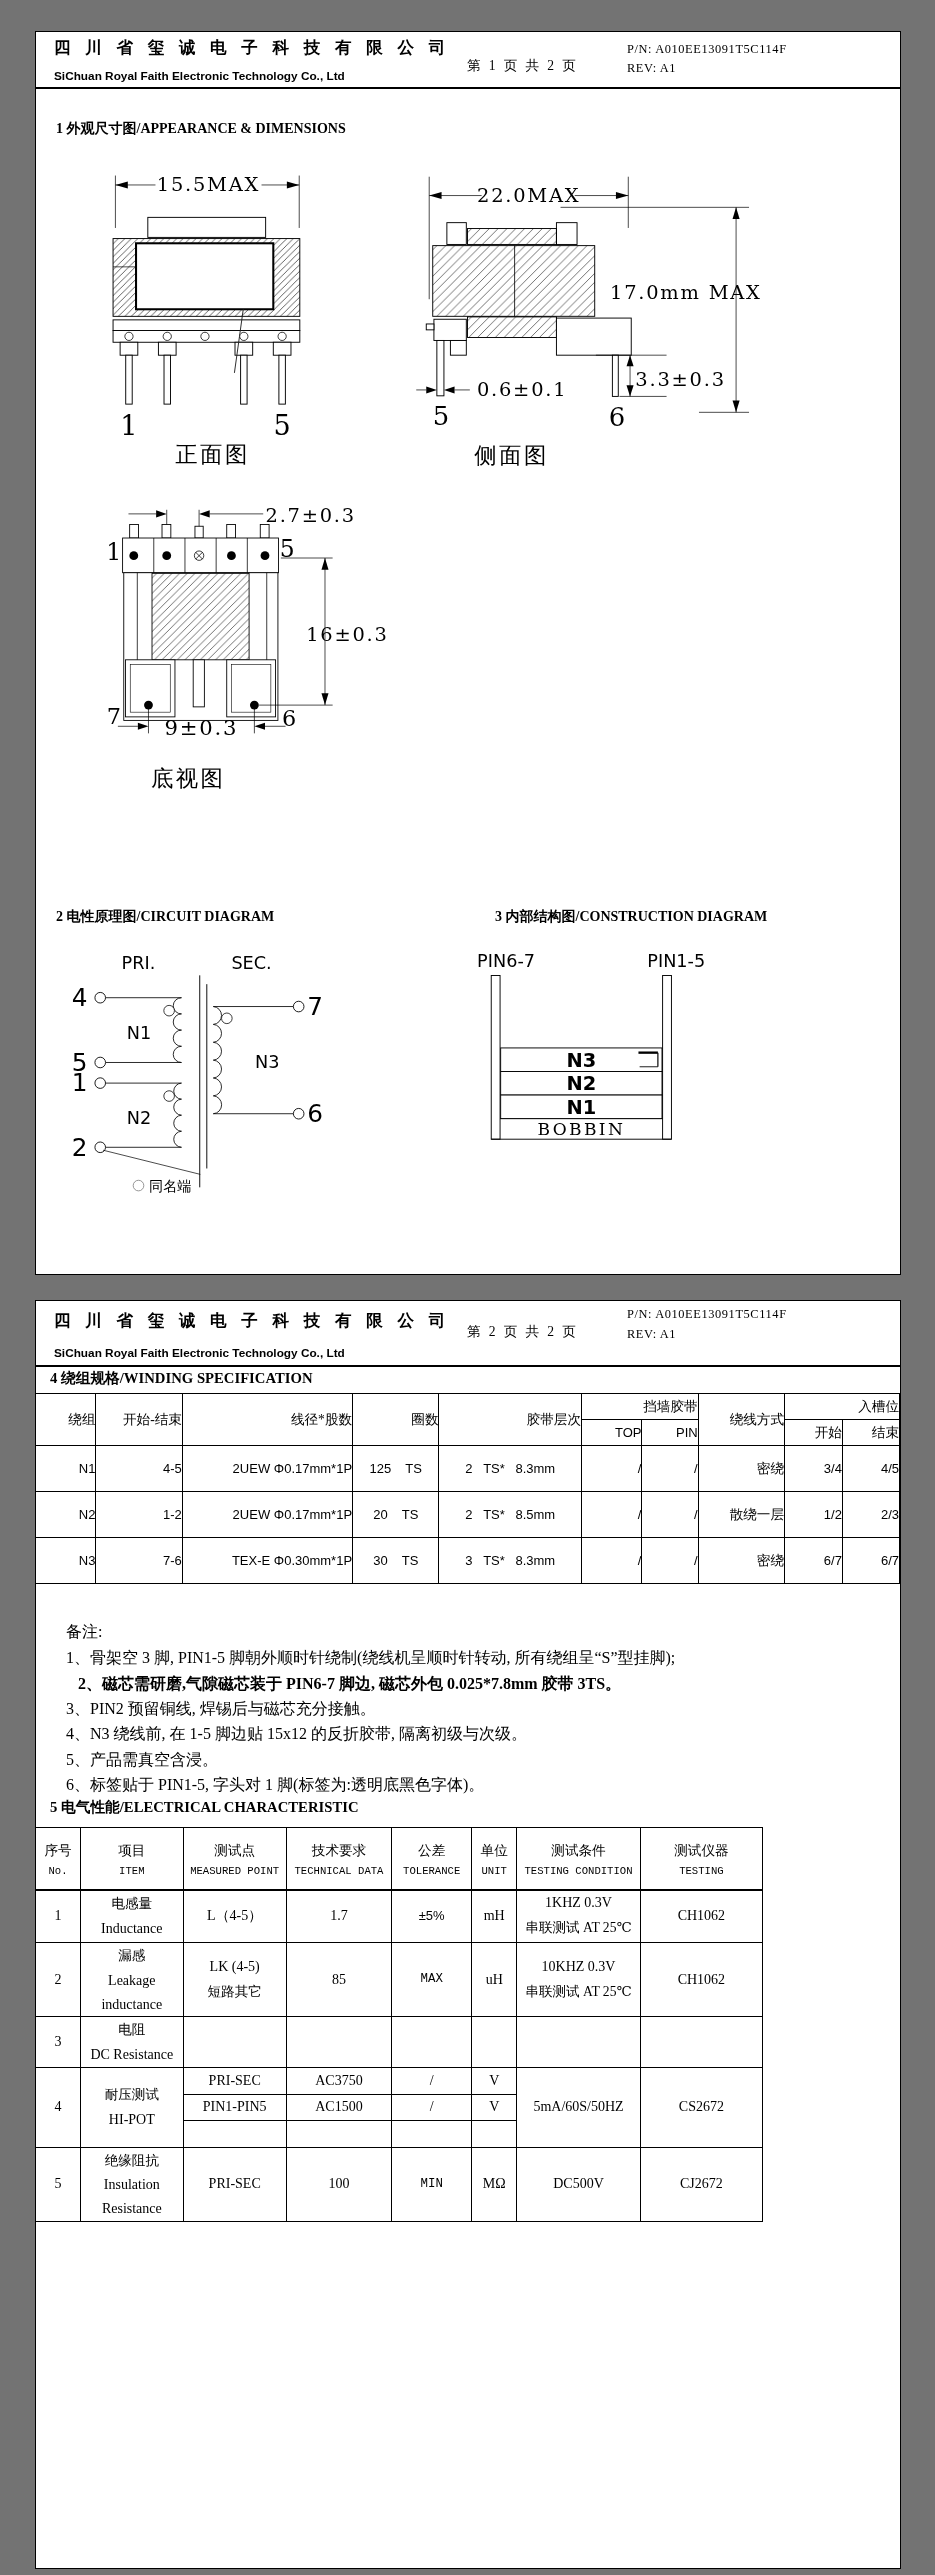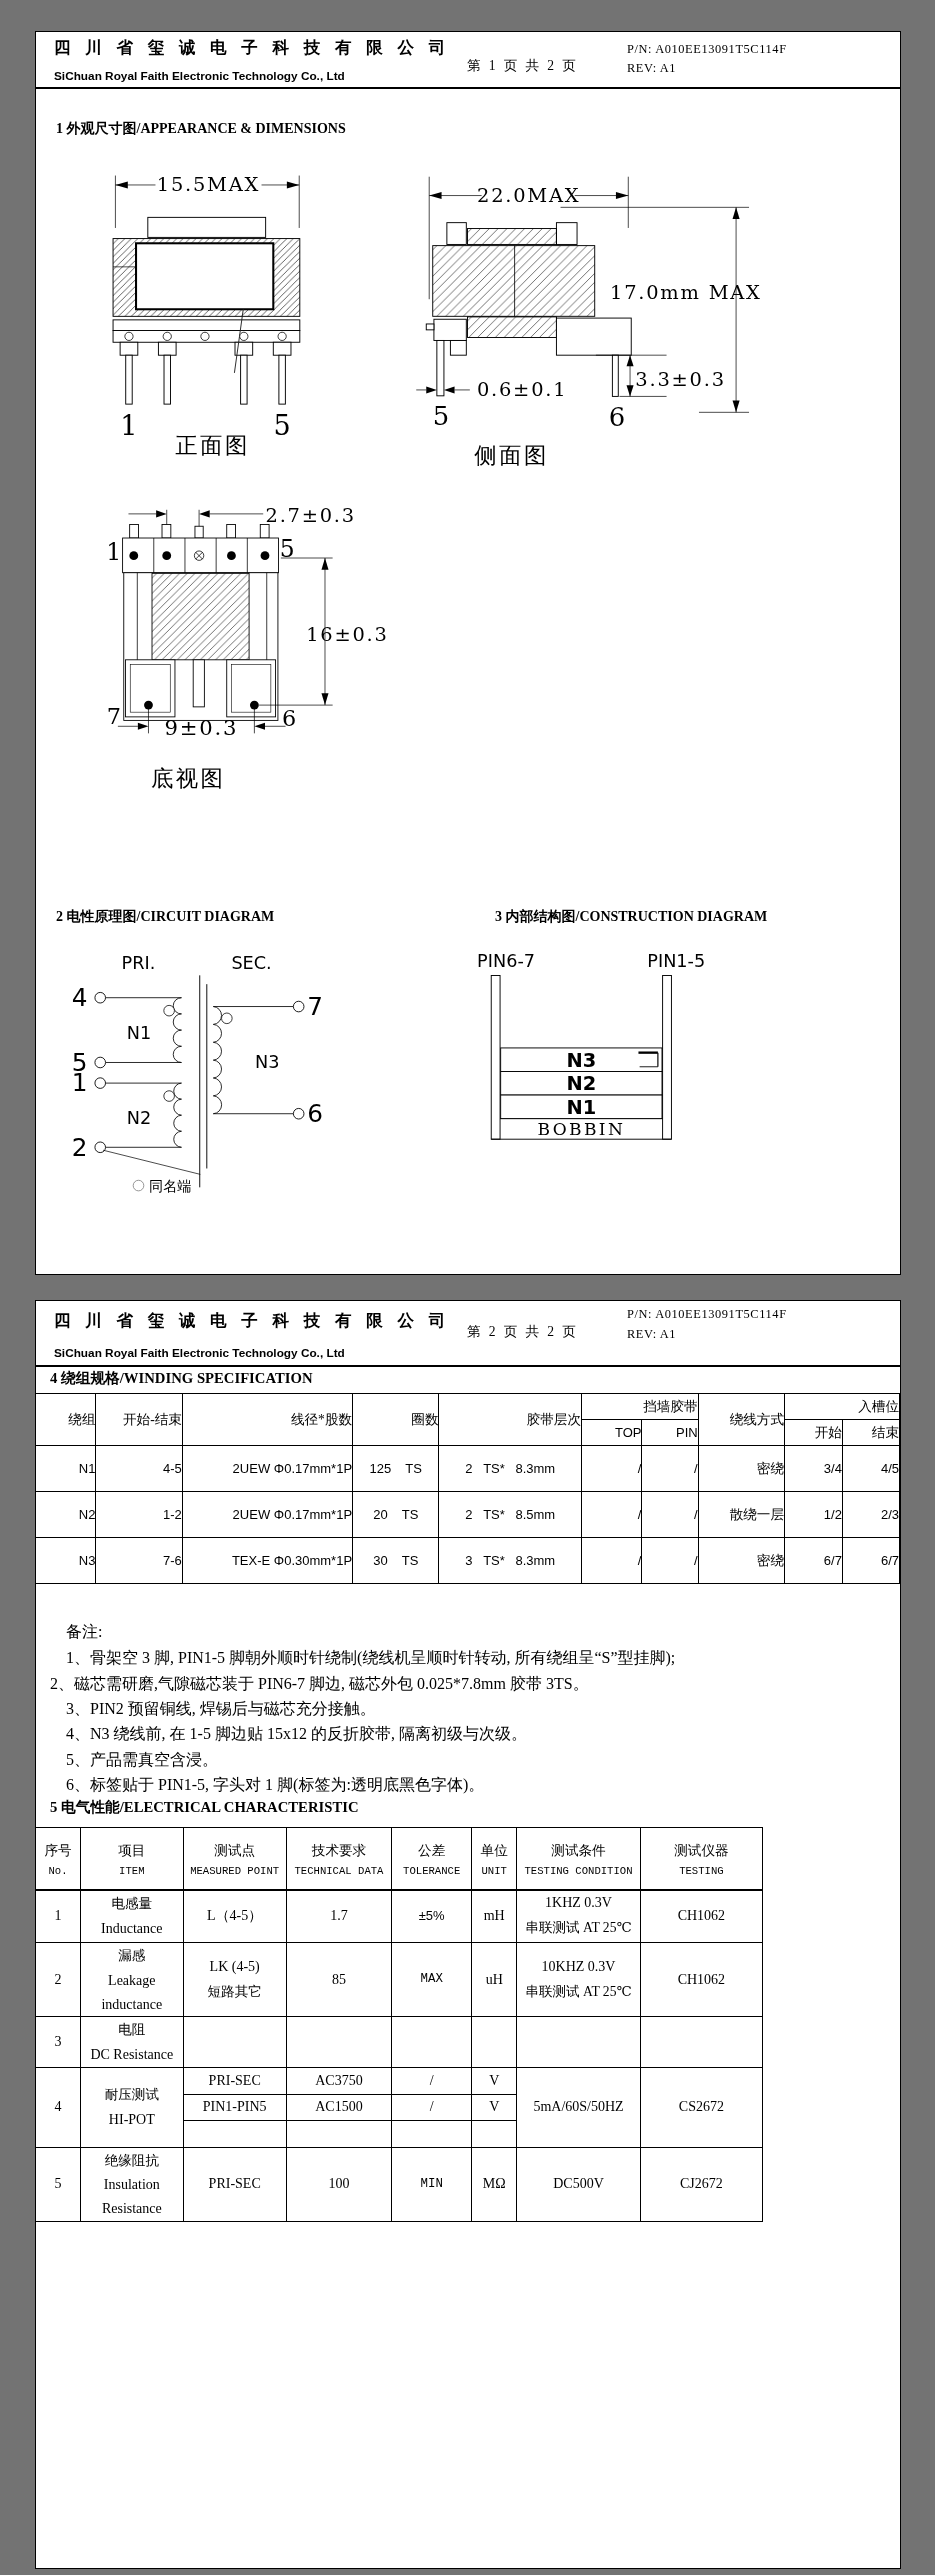--- a/index.html
+++ b/index.html
@@ -85,21 +85,21 @@
     <g fill="#fff" stroke="#000" stroke-width="1.3">
       <circle cx="103" cy="279" r="7"></circle>
         <circle cx="168" cy="279" r="7"></circle>
         <circle cx="232" cy="279" r="7"></circle>
       <circle cx="298" cy="279" r="7"></circle>
         <circle cx="363" cy="279" r="7"></circle>
     </g>
     <text x="103" y="447" font-size="46" text-anchor="middle">1</text>
     <text x="363" y="447" font-size="46" text-anchor="middle">5</text>
   </svg>
-  <div class="abs caption" style="left:174px;top:430px;width:77px;">正面图</div>
+  <div class="abs caption" style="left:174px;top:439px;width:77px;">正面图</div>
 
   <svg class="abs" style="left:360px;top:172px;" width="407" height="268" viewBox="0 0 690 455">
     <defs>
       <pattern id="hs" width="15" height="15" patternUnits="userSpaceOnUse">
         <path d="M-2,17 L17,-2" stroke="#111" stroke-width="1"></path>
       </pattern>
     </defs>
     <g stroke="#000" stroke-width="1.2" fill="none">
       <line x1="117" y1="8" x2="117" y2="216"></line>
         <line x1="455" y1="8" x2="455" y2="95"></line>
@@ -418,21 +418,21 @@
         <td class="val">/</td>
         <td class="cn">密绕</td>
         <td class="val">6/7</td>
         <td class="val">6/7</td>
       </tr>
     </tbody>
   </table>
 
   <div class="abs note" style="left:66px;top:1622px;">备注:</div>
   <div class="abs note" style="left:66px;top:1648px;">1、骨架空 3 脚, PIN1-5 脚朝外顺时针绕制(绕线机呈顺时针转动, 所有绕组呈“S”型挂脚);</div>
-  <div class="abs note" style="left:50px;top:1674px;">2、磁芯需研磨,气隙磁芯装于 PIN6-7 脚边, 磁芯外包 0.025*7.8mm 胶带 3TS。</div>
+  <div class="abs note" style="left:78px;top:1674px;font-weight:bold;">2、磁芯需研磨,气隙磁芯装于 PIN6-7 脚边, 磁芯外包 0.025*7.8mm 胶带 3TS。</div>
   <div class="abs note" style="left:66px;top:1699px;">3、PIN2 预留铜线, 焊锡后与磁芯充分接触。</div>
   <div class="abs note" style="left:66px;top:1724px;">4、N3 绕线前, 在 1-5 脚边贴 15x12 的反折胶带, 隔离初级与次级。</div>
   <div class="abs note" style="left:66px;top:1750px;">5、产品需真空含浸。</div>
   <div class="abs note" style="left:66px;top:1775px;">6、标签贴于 PIN1-5, 字头对 1 脚(标签为:透明底黑色字体)。</div>
 
   <div class="abs sect" style="left:50px;top:1798px;font-size:14.7px;text-align:right;">5 电气性能/ELECTRICAL CHARACTERISTIC</div>
 
   <table class="etbl">
     <colgroup>
       <col style="width:6.2%">

